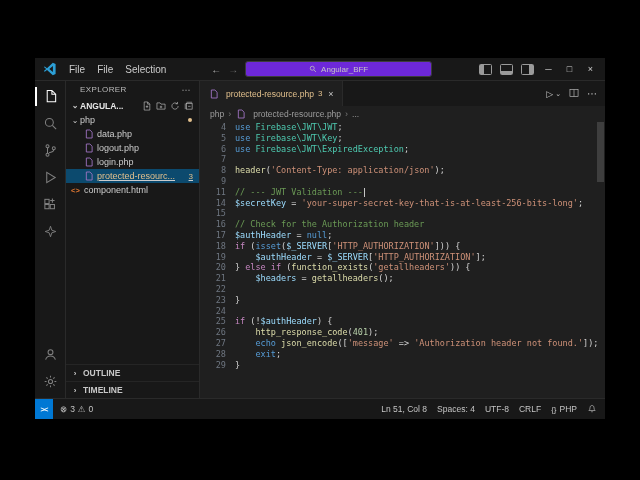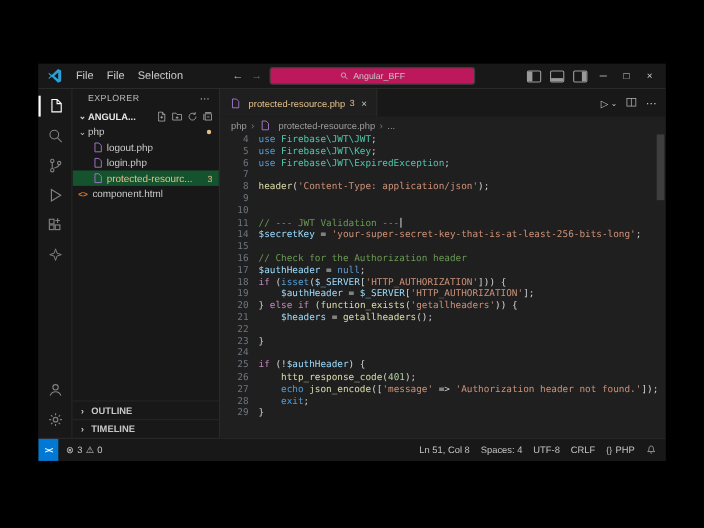--- a/index.html
+++ b/index.html
@@ -9,21 +9,21 @@
           display:flex;flex-direction:column;font-size:9px;color:#ccc;box-shadow:0 0 18px rgba(0,0,0,.8);}
 
   
   .titlebar{height:22px;flex:none;background:#181818;border-bottom:1px solid #2a2a2a;
             display:flex;align-items:center;padding-left:8px;}
   .vscode-logo{width:14px;height:14px;flex:none;margin-right:6px;}
   .menu-item{padding:0 6px;color:#cccccc;font-size:10px;}
   .tb-center{flex:1;display:flex;align-items:center;justify-content:center;gap:7px;min-width:0;}
   .nav-arrow{color:#bdbdbd;font-size:10px;}
   .nav-arrow.dim{color:#6c6c6c;}
-  .cmd-center{width:185px;height:14px;background:#be185d;border:1px solid #3c3c3c;border-radius:3px;
+  .cmd-center{width:185px;height:14px;background:#6d28d9;border:1px solid #3c3c3c;border-radius:3px;
               display:flex;align-items:center;justify-content:center;gap:4px;color:#c5c5c5;font-size:8px;}
   .tb-right{display:flex;align-items:center;gap:8px;padding:0 8px;}
   .lay{width:11px;height:9px;border:1px solid #9a9a9a;border-radius:1.5px;position:relative;}
   .lay i{position:absolute;background:#9a9a9a;}
   .lay.sidebarL i{left:0;top:0;bottom:0;width:4px;}
   .lay.panelB i{left:0;right:0;bottom:0;height:3px;}
   .lay.custom i{right:0;top:0;bottom:0;width:4px;}
   .winctl{color:#cfcfcf;font-size:9px;width:13px;text-align:center;}
 
   
@@ -40,21 +40,21 @@
   .sidebar{width:133px;flex:none;background:#181818;border-right:1px solid #2a2a2a;
            display:flex;flex-direction:column;min-height:0;overflow:hidden;}
   .sb-header{height:17px;flex:none;display:flex;align-items:center;padding:0 8px 0 14px;
              color:#bbbbbb;font-size:8px;letter-spacing:.4px;gap:12px;}
   .sb-more{margin-left:auto;color:#bdbdbd;font-size:9px;}
   .ws-row{height:15px;flex:none;display:flex;align-items:center;padding-left:4px;font-weight:bold;
           font-size:8.5px;color:#e7e7e7;}
   .ws-actions{margin-left:auto;display:flex;gap:4px;padding-right:5px;}
   .ws-actions svg{stroke:#c5c5c5;fill:none;stroke-width:1;}
   .tree-row{display:flex;align-items:center;height:14px;flex:none;white-space:nowrap;overflow:hidden;color:#cccccc;}
-  .tree-row.selected{background:#14532d;}
+  .tree-row.selected{background:#0c4a6e;text-decoration:underline;}
   .chev{width:10px;flex:none;font-size:8px;color:#cccccc;text-align:center;}
   .ficon{width:11px;flex:none;display:inline-flex;justify-content:center;margin-right:3px;}
   .ts-glyph{color:#519aba;font-size:7.5px;font-style:normal;}
   .html-glyph{color:#e37933;font-size:7.5px;font-style:normal;}
   .tree-label{overflow:hidden;text-overflow:ellipsis;}
   .tree-label.modified{color:#e2c08d;}
   .tree-badge{margin-left:auto;padding-right:6px;color:#e2c08d;font-size:8px;}
   .git-dot{margin-left:auto;margin-right:7px;width:4px;height:4px;border-radius:50%;background:#e2c08d;flex:none;}
   .sb-spacer{flex:1;}
   .section-row{height:16px;flex:none;display:flex;align-items:center;border-top:1px solid #252525;
@@ -226,20 +226,28 @@
               <span class="chev">⌄</span>
               <span class="tree-label">php</span>
               <span class="git-dot"></span>
             </div>
             <div class="tree-row" style="padding-left: 17px;">
               <span class="ficon">
                 <svg width="8" height="10" viewBox="0 0 9 11">
                   <path d="M1.5 1h4L8 3.5V10H1.5z" fill="none" stroke="#a074c4"></path>
                 </svg>
               </span>
+              <span class="tree-label">data.php</span>
+            </div>
+            <div class="tree-row" style="padding-left: 17px;">
+              <span class="ficon">
+                <svg width="8" height="10" viewBox="0 0 9 11">
+                  <path d="M1.5 1h4L8 3.5V10H1.5z" fill="none" stroke="#a074c4"></path>
+                </svg>
+              </span>
               <span class="tree-label">logout.php</span>
             </div>
             <div class="tree-row" style="padding-left: 17px;">
               <span class="ficon">
                 <svg width="8" height="10" viewBox="0 0 9 11">
                   <path d="M1.5 1h4L8 3.5V10H1.5z" fill="none" stroke="#a074c4"></path>
                 </svg>
               </span>
               <span class="tree-label">login.php</span>
             </div>
@@ -328,24 +336,20 @@
               </div>
               <div class="code-row">
                 <span class="lnum">8</span>
                 <span class="ltext"><span class="tok-f">header</span><span class="tok-p">(</span><span class="tok-s">'Content-Type: application/json'</span><span class="tok-p">);</span></span>
               </div>
               <div class="code-row">
                 <span class="lnum">9</span>
                 <span class="ltext"></span>
               </div>
               <div class="code-row">
-                <span class="lnum">10</span>
-                <span class="ltext"></span>
-              </div>
-              <div class="code-row">
                 <span class="lnum">11</span>
                 <span class="ltext"><span class="tok-m">// --- JWT Validation ---</span><span class="cursor"></span></span>
               </div>
               <div class="code-row">
                 <span class="lnum">14</span>
                 <span class="ltext"><span class="tok-v">$secretKey</span><span class="tok-p"> = </span><span class="tok-s">'your-super-secret-key-that-is-at-least-256-bits-long'</span><span class="tok-p">;</span></span>
               </div>
               <div class="code-row">
                 <span class="lnum">15</span>
                 <span class="ltext"></span>

